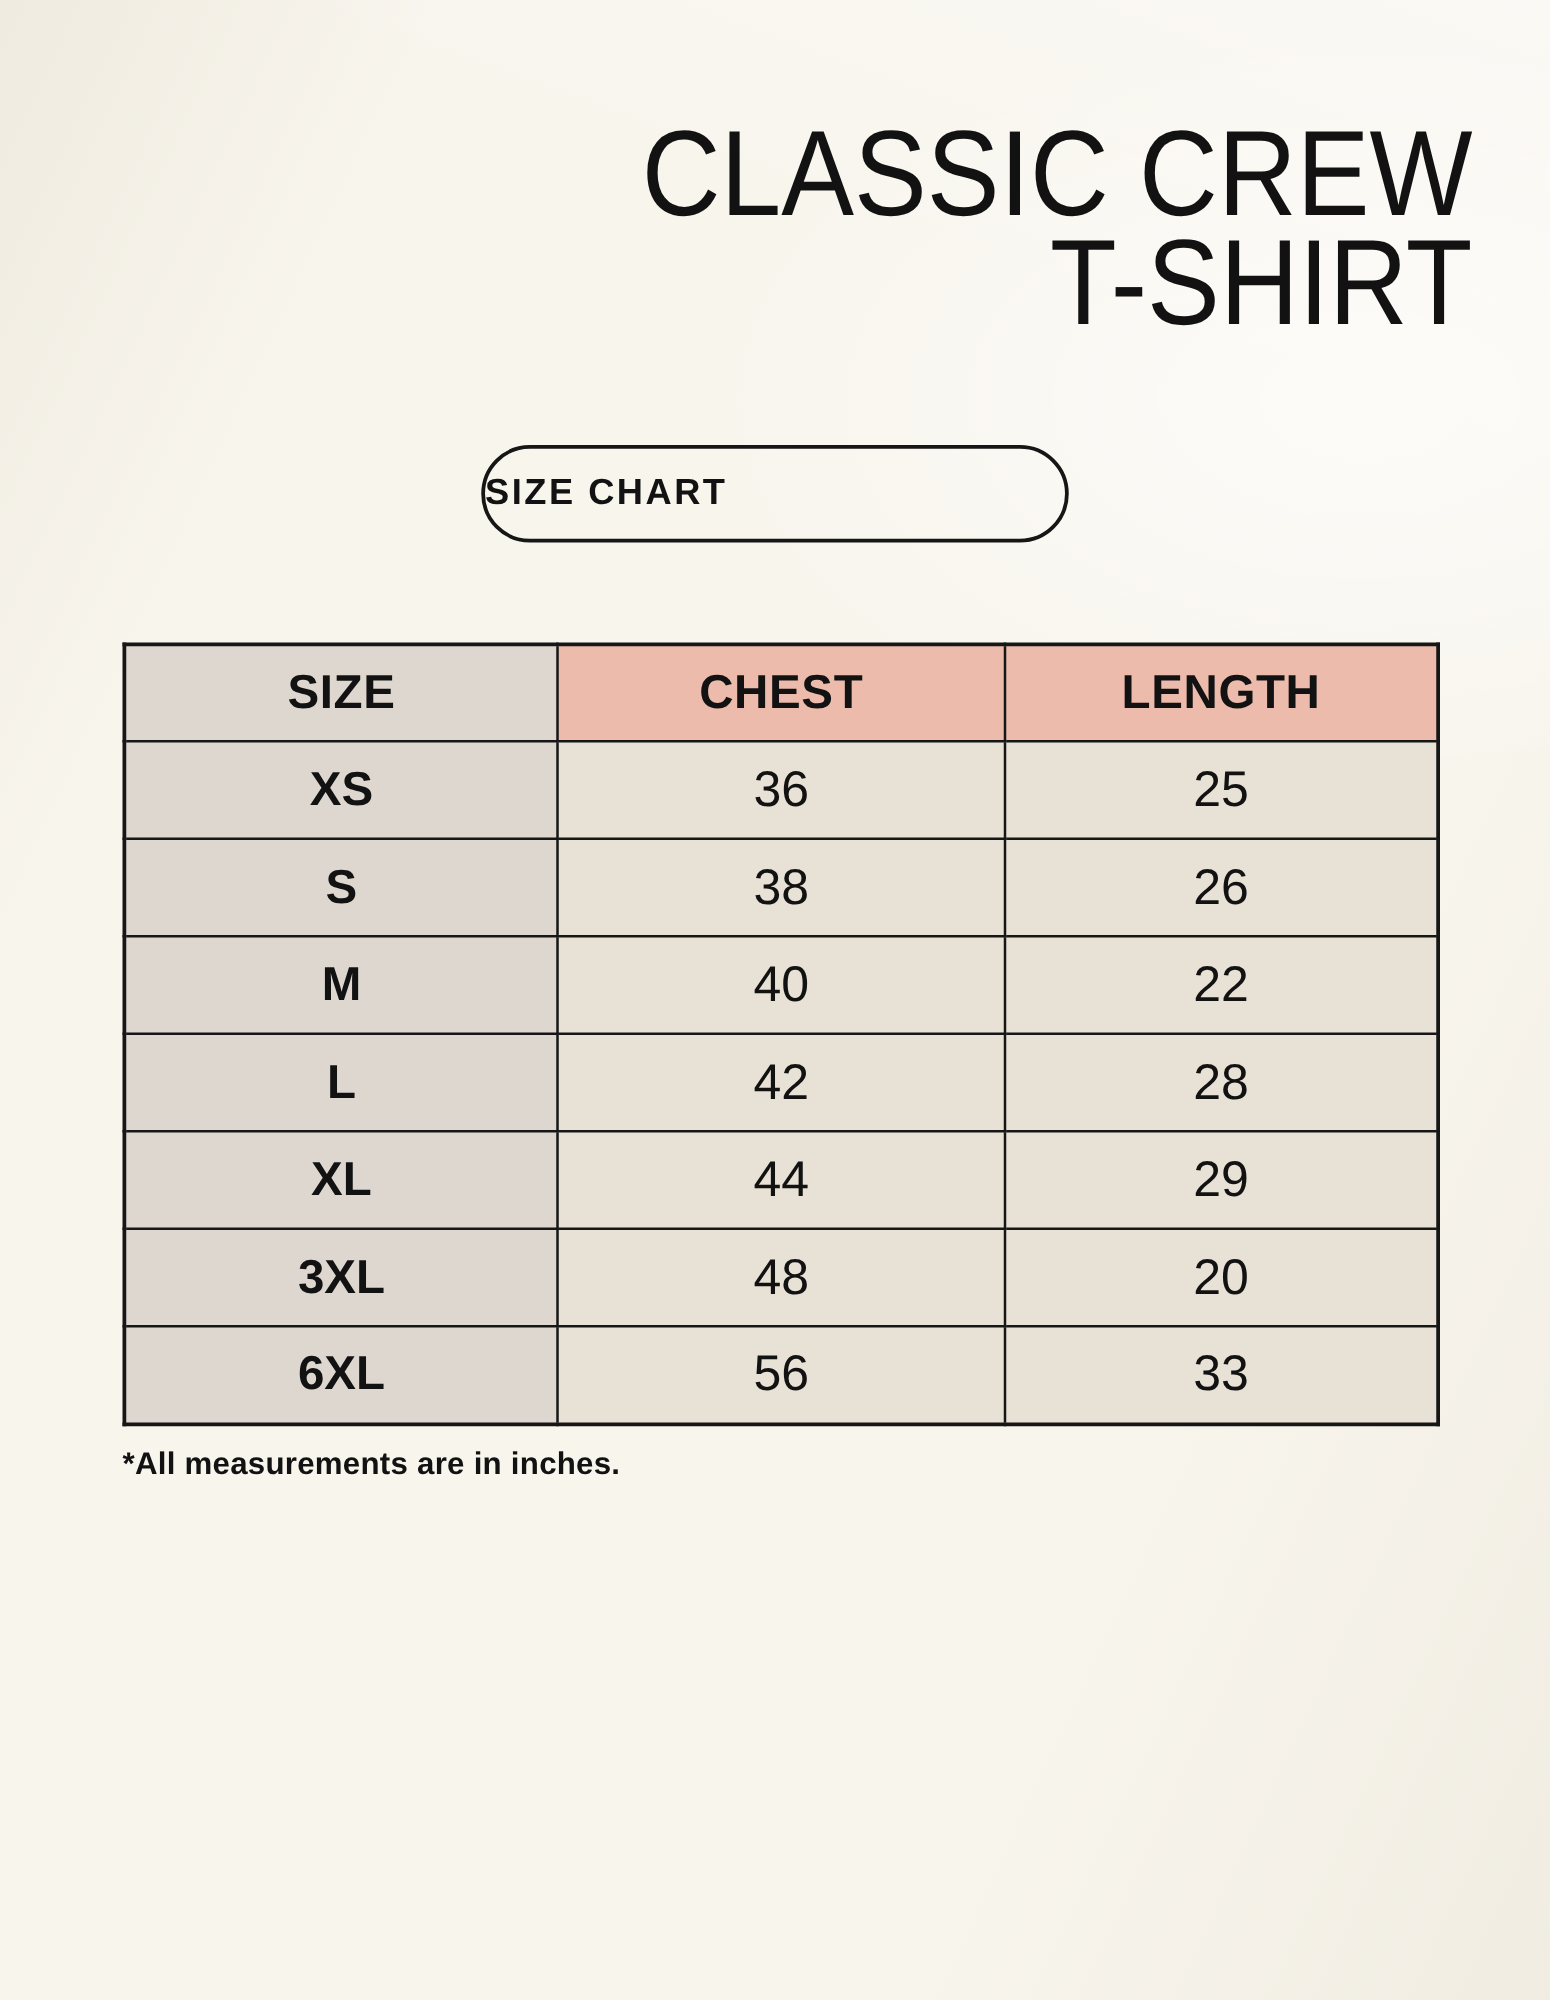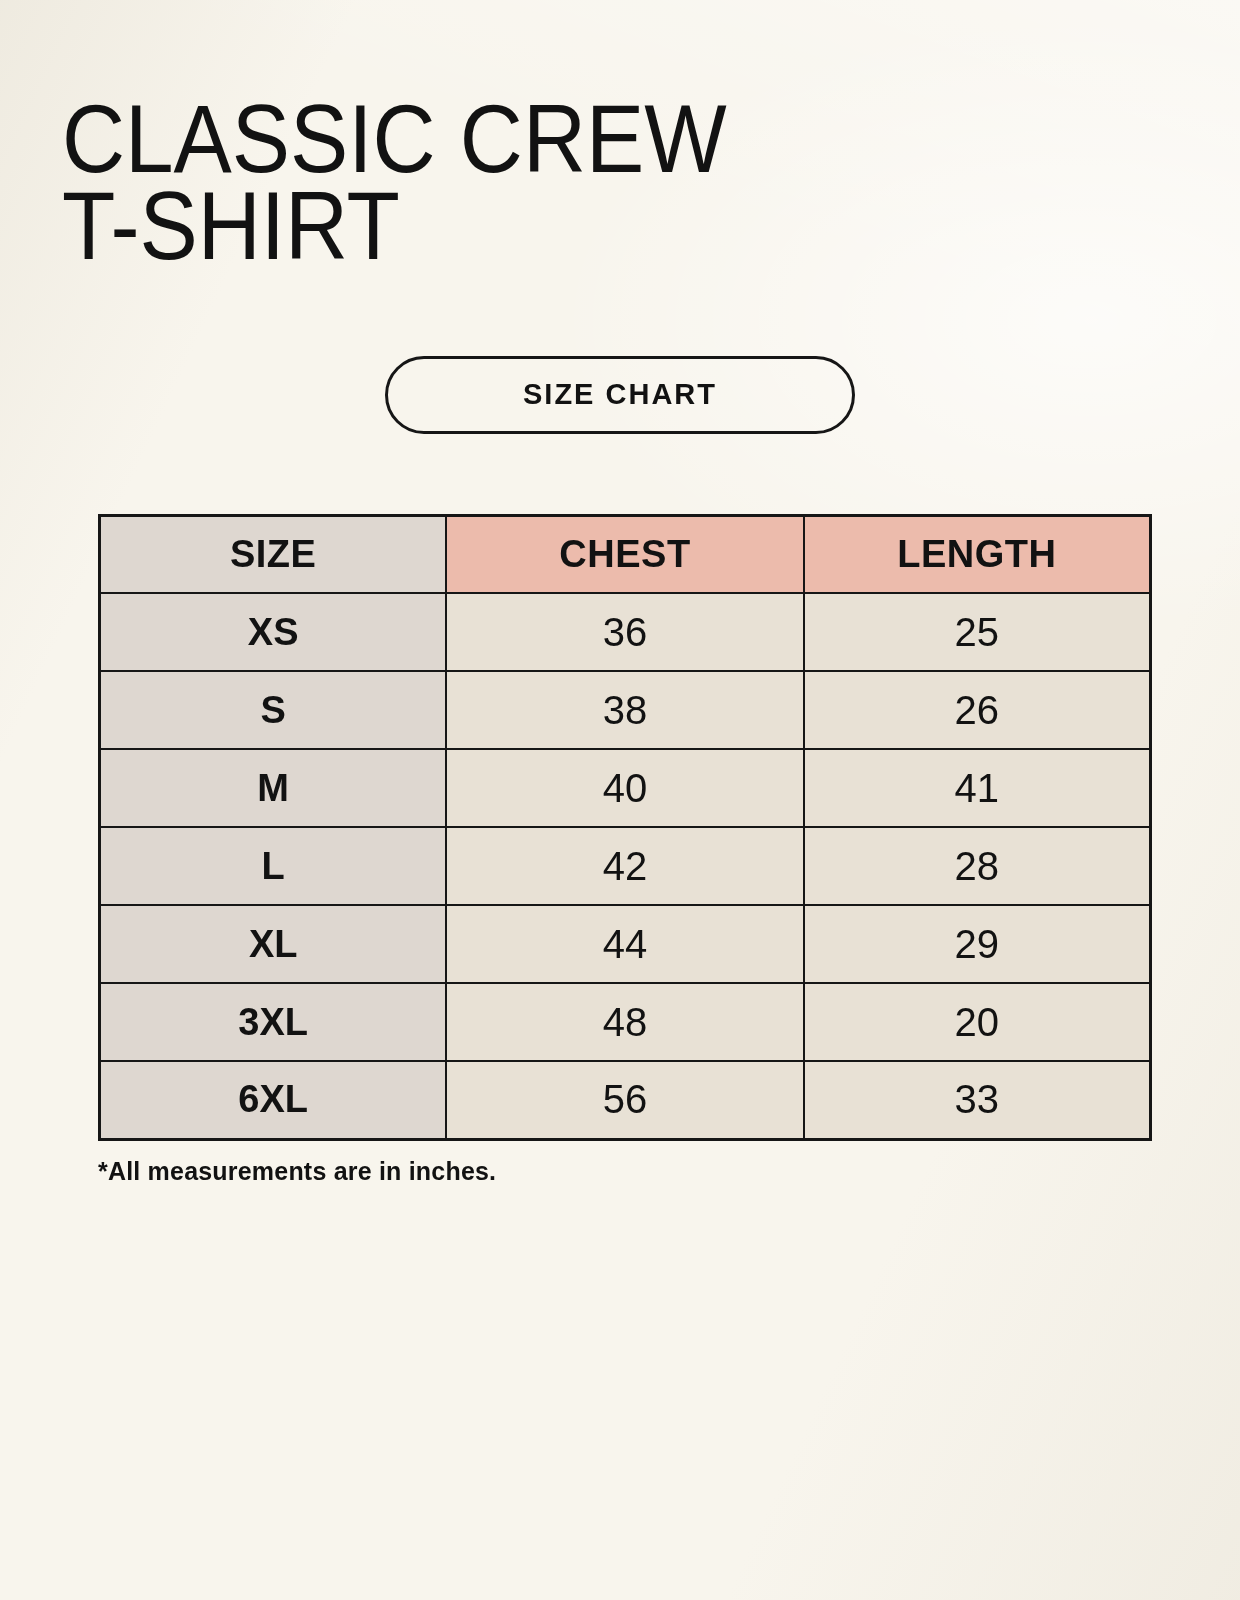--- a/index.html
+++ b/index.html
@@ -20,42 +20,42 @@
       linear-gradient(115deg, rgba(231,226,213,0.55) 0%, rgba(248,245,237,0) 18%),
       radial-gradient(900px 520px at 88% 20%, rgba(255,255,255,0.65), rgba(255,255,255,0) 60%),
       linear-gradient(295deg, rgba(231,226,213,0.45) 0%, rgba(248,245,237,0) 26%),
       linear-gradient(200deg, rgba(255,255,255,0.4) 0%, rgba(248,245,237,0) 20%);
     overflow: hidden;
   }
   .page { width: 1240px; height: 1600px; position: relative; }
 
   .title {
     margin-top: 95px;
-    text-align: left;
+    text-align: right;
     font-size: 97px;
     font-weight: normal;
     line-height: 0.9;
     color: var(--text);
   }
   .title-line {
     display: block;
     transform: scaleX(0.9);
     transform-origin: 50% 50%;
     white-space: nowrap;
   }
 
   .badge {
     margin: 86px auto 0 auto;
     width: 470px;
     height: 78px;
     border: 3px solid var(--border);
     border-radius: 44px;
     display: flex;
     align-items: center;
-    justify-content: center;
+    justify-content: flex-start;
     background: transparent;
   }
   .badge-label {
     font-size: 29px;
     font-weight: bold;
     letter-spacing: 2px;
     white-space: nowrap;
   }
 
   .table-wrap {
@@ -139,21 +139,21 @@
             <td>25</td>
           </tr>
           <tr>
             <td class="cell-size">S</td>
             <td>38</td>
             <td>26</td>
           </tr>
           <tr>
             <td class="cell-size">M</td>
             <td>40</td>
-            <td>41</td>
+            <td>22</td>
           </tr>
           <tr>
             <td class="cell-size">L</td>
             <td>42</td>
             <td>28</td>
           </tr>
           <tr>
             <td class="cell-size">XL</td>
             <td>44</td>
             <td>29</td>

